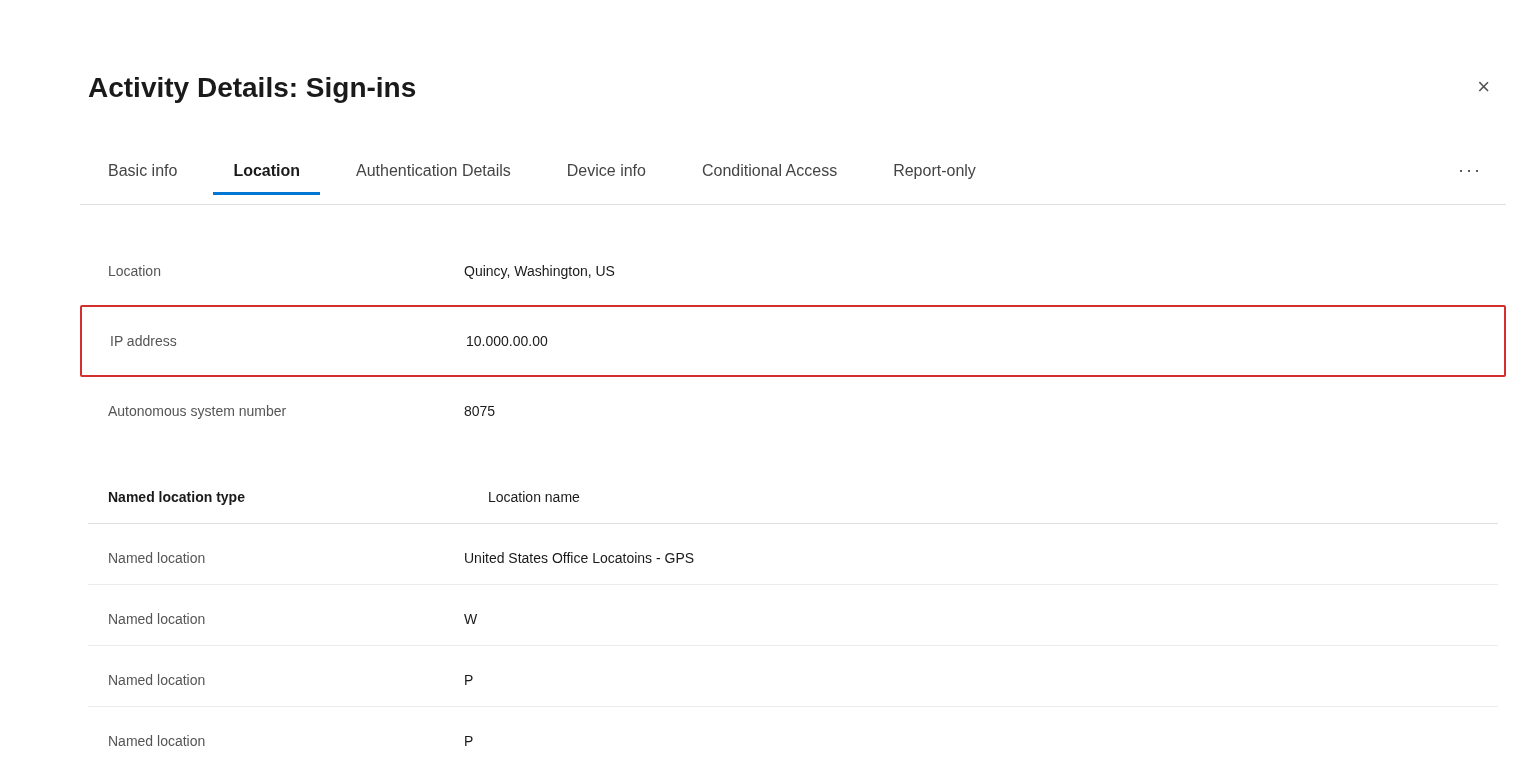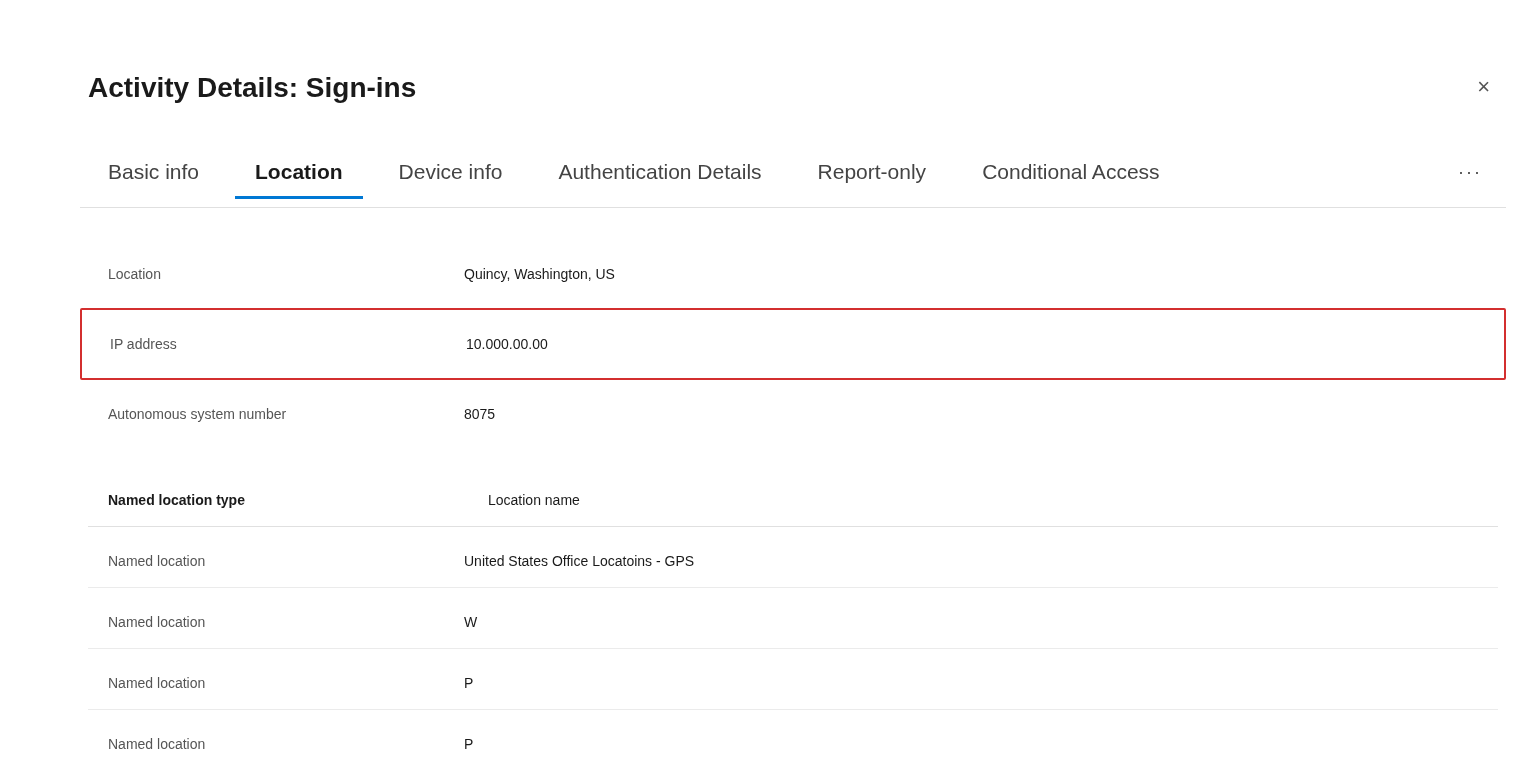--- a/index.html
+++ b/index.html
@@ -39,21 +39,21 @@
     .tabs {
       display: flex;
       align-items: center;
       border-bottom: 1px solid #e0e0e0;
       margin-bottom: 24px;
       gap: 0;
     }
     .tab {
       padding: 12px 20px;
       cursor: pointer;
-      font-size: 21px;
+      font-size: 16px;
       color: #444;
       border-bottom: 3px solid transparent;
       white-space: nowrap;
       user-select: none;
     }
     .tab.active {
       font-weight: 700;
       color: #1a1a1a;
       border-bottom: 3px solid #0078d4;
     }
@@ -138,24 +138,24 @@
 
   <div class="panel-header">
     <h1 class="panel-title">Activity Details: Sign-ins</h1>
     <button class="close-btn">×</button>
   </div>
 
   <div class="tabs">
 
     <div class="tab">Basic info</div>
     <div class="tab active">Location</div>
+    <div class="tab">Authentication Details</div>
     <div class="tab">Device info</div>
-    <div class="tab">Authentication Details</div>
+    <div class="tab">Conditional Access</div>
     <div class="tab">Report-only</div>
-    <div class="tab">Conditional Access</div>
     <div class="tab-more">···</div>
   </div>
 
   <div class="content">
 
     <div class="info-row">
       <span class="info-label">Location</span>
       <span class="info-value">Quincy, Washington, US</span>
     </div>
 

